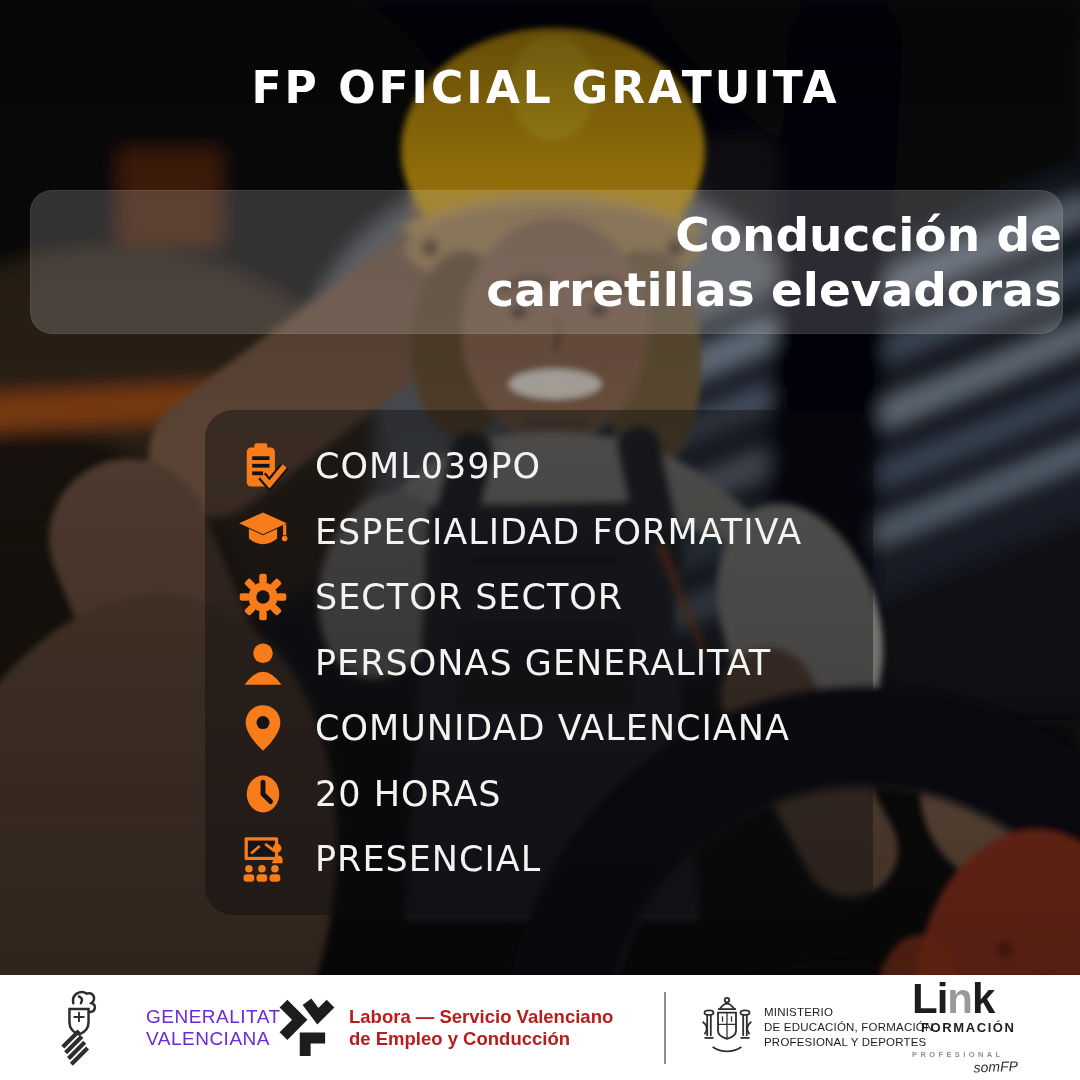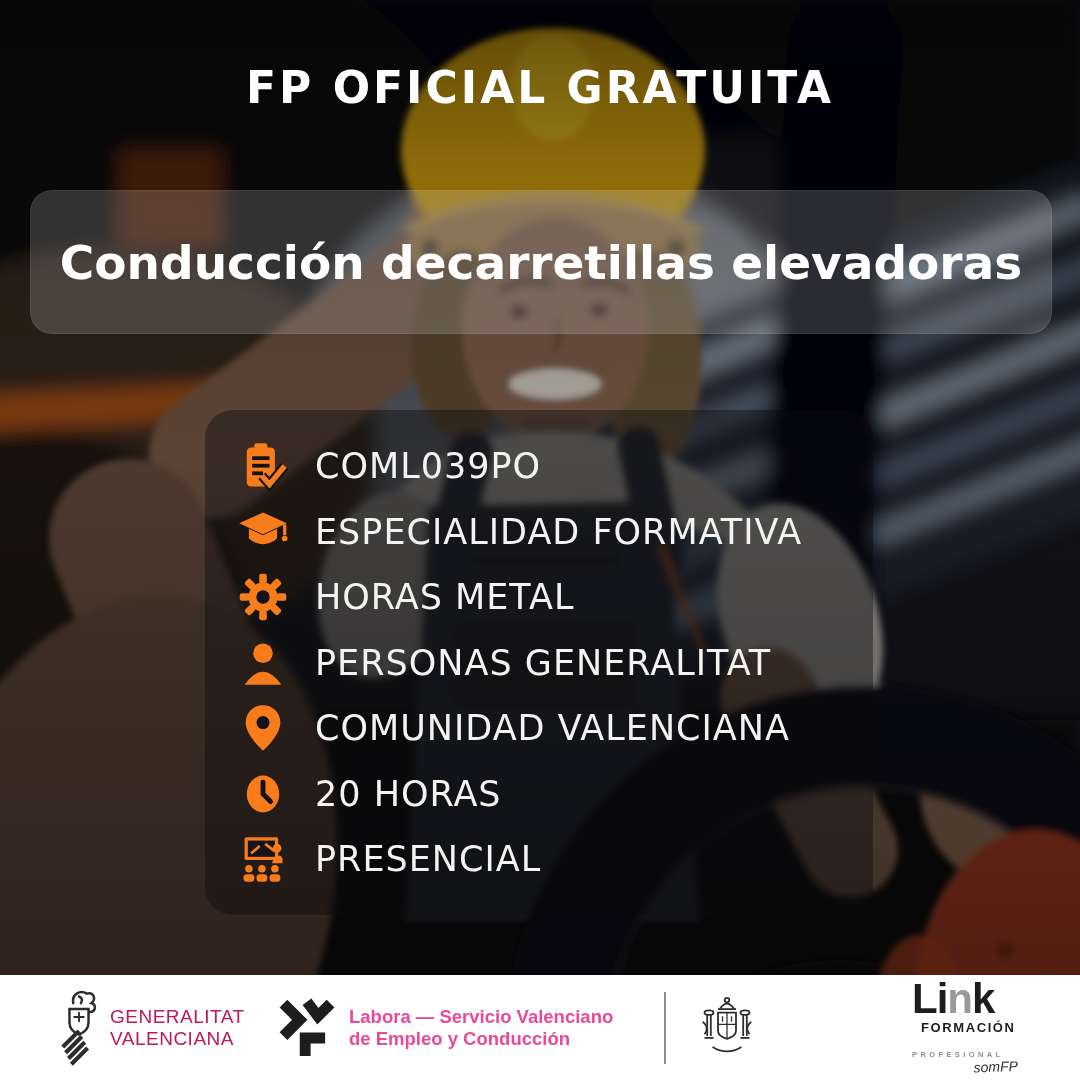--- a/index.html
+++ b/index.html
@@ -1,49 +1,49 @@
 <!DOCTYPE html>
 <html><head>
 <meta charset="utf-8">
 <style>
   html,body{margin:0;padding:0;background:#26262a;}
   .canvas{position:relative;width:1080px;height:1080px;overflow:hidden;background:#0c0c0f;font-family:"DejaVu Sans",sans-serif;}
   .photo{position:absolute;inset:0;width:100%;height:100%;display:block;}
   .overlay{position:absolute;inset:0;z-index:1;
     background:linear-gradient(180deg,rgba(2,2,4,.60) 0%,rgba(2,2,4,.38) 16%,rgba(6,6,8,.28) 42%,rgba(4,4,6,.42) 72%,rgba(2,2,3,.55) 100%);}
-  .layer{position:absolute;z-index:2;}
+  .layer{position:absolute;z-index:2;padding-left:11px;}
 
   
   .hero-title{left:0;right:0;top:62px;text-align:center;color:#fff;font-weight:700;
     font-size:44px;letter-spacing:3px;}
 
   
   .course-card{left:30px;top:190px;width:1020px;height:142px;border-radius:22px;
     background:rgba(255,255,255,0.17);border:1px solid rgba(255,255,255,0.07);
     -webkit-backdrop-filter:blur(3px);backdrop-filter:blur(3px);
-    display:flex;flex-direction:row;align-items:center;justify-content:center;}
+    display:flex;flex-direction:column;align-items:flex-end;justify-content:center;}
   .course-card .line{color:#fff;font-weight:700;font-size:47px;line-height:1.17;text-align:center;}
 
   
   .details-card{left:205px;top:410px;width:668px;height:505px;border-radius:28px;
     background:rgba(12,12,15,0.42);
     -webkit-backdrop-filter:blur(2px);backdrop-filter:blur(2px);
     box-sizing:border-box;padding:30px 20px 30px 32px;
     display:flex;flex-direction:column;justify-content:space-between;}
   .row{display:flex;align-items:center;gap:26px;}
   .row .ico{width:52px;height:52px;flex:0 0 52px;display:block;}
   .row .lbl{color:#f3f3f1;font-size:35px;font-weight:400;letter-spacing:1px;white-space:nowrap;}
 
   
   .footer{position:absolute;left:0;right:0;bottom:0;height:105px;background:#ffffff;z-index:5;}
   .flogo{position:absolute;top:50%;transform:translateY(-50%);display:flex;align-items:center;font-family:"Liberation Sans",sans-serif;}
   .gva{left:58px;gap:10px;}
-  .gva-text{font-size:19px;letter-spacing:.5px;font-weight:500;color:#be185d;line-height:1.15;}
+  .gva-text{font-size:19px;letter-spacing:.5px;font-weight:500;color:#6d28d9;line-height:1.15;margin-left:36px;}
   .labora{left:278px;gap:13px;}
-  .labora-text{font-size:18.5px;font-weight:700;color:#ec4899;line-height:1.15;}
+  .labora-text{font-size:18.5px;font-weight:700;color:#b91c1c;line-height:1.15;}
   .fdivider{position:absolute;left:664px;top:50%;transform:translateY(-50%);width:2px;height:72px;background:#8f8f8f;}
   .mefp{left:700px;gap:10px;}
   .mefp-text{font-size:11.5px;color:#1d1d1b;line-height:1.32;letter-spacing:.2px;}
   .linkfp{right:62px;width:106px;display:block;top:50%;transform:translateY(-50%);position:absolute;
     font-family:"Liberation Sans",sans-serif;color:#1d1d1b;}
   .linkfp .big{font-size:42px;font-weight:800;line-height:.92;letter-spacing:-1px;}
   .linkfp .big .grayn{color:#9a9a9a;}
   .linkfp .l1{font-size:13px;font-weight:800;letter-spacing:1.6px;margin-top:2px;padding-left:9px;}
   .linkfp .l2{font-size:7.5px;font-weight:600;letter-spacing:3.4px;color:#8f8f8f;margin-top:15px;}
   .linkfp .tag{font-size:14px;font-style:italic;color:#2f2f2f;text-align:right;margin-top:1px;transform:rotate(-2deg);}
@@ -177,21 +177,21 @@
           <rect x="20.5" y="2.5" width="7" height="9" rx="2" transform="rotate(45 24 24)"></rect>
           <rect x="20.5" y="2.5" width="7" height="9" rx="2" transform="rotate(90 24 24)"></rect>
           <rect x="20.5" y="2.5" width="7" height="9" rx="2" transform="rotate(135 24 24)"></rect>
           <rect x="20.5" y="2.5" width="7" height="9" rx="2" transform="rotate(180 24 24)"></rect>
           <rect x="20.5" y="2.5" width="7" height="9" rx="2" transform="rotate(225 24 24)"></rect>
           <rect x="20.5" y="2.5" width="7" height="9" rx="2" transform="rotate(270 24 24)"></rect>
           <rect x="20.5" y="2.5" width="7" height="9" rx="2" transform="rotate(315 24 24)"></rect>
         </g>
         <circle cx="24" cy="24" r="6.2" fill="#141418"></circle>
       </svg>
-      <span class="lbl">HORAS METAL</span>
+      <span class="lbl">SECTOR SECTOR</span>
     </div>
 
     <div class="row">
       <svg class="ico" viewBox="0 0 48 48">
         <circle cx="24" cy="15" r="9" fill="#F97C1A"></circle>
         <path d="M7 44 q17 -24 34 0 z" fill="#F97C1A"></path>
       </svg>
       <span class="lbl">PERSONAS GENERALITAT</span>
     </div>
 
@@ -283,20 +283,25 @@
           <ellipse cx="10" cy="20" rx="5" ry="2.5"></ellipse>
           <path d="M5,48 h10"></path>
           <path d="M48,22 v24 M52,22 v24"></path>
           <ellipse cx="50" cy="20" rx="5" ry="2.5"></ellipse>
           <path d="M45,48 h10"></path>
           <path d="M3,30 q8,6 2,14"></path>
             <path d="M57,30 q-8,6 -2,14"></path>
           <path d="M14,58 q16,10 32,0"></path>
         </g>
       </svg>
+      <div class="mefp-text">
+        <div>MINISTERIO</div>
+        <div>DE EDUCACIÓN, FORMACIÓN</div>
+        <div>PROFESIONAL Y DEPORTES</div>
+      </div>
     </div>
 
     <div class="linkfp">
       <div class="big"><span>Li</span><span class="grayn">n</span><span>k</span></div>
       <div class="l1">FORMACIÓN</div>
       <div class="l2">PROFESIONAL</div>
       <div class="tag">somFP</div>
     </div>
 
   </div>

